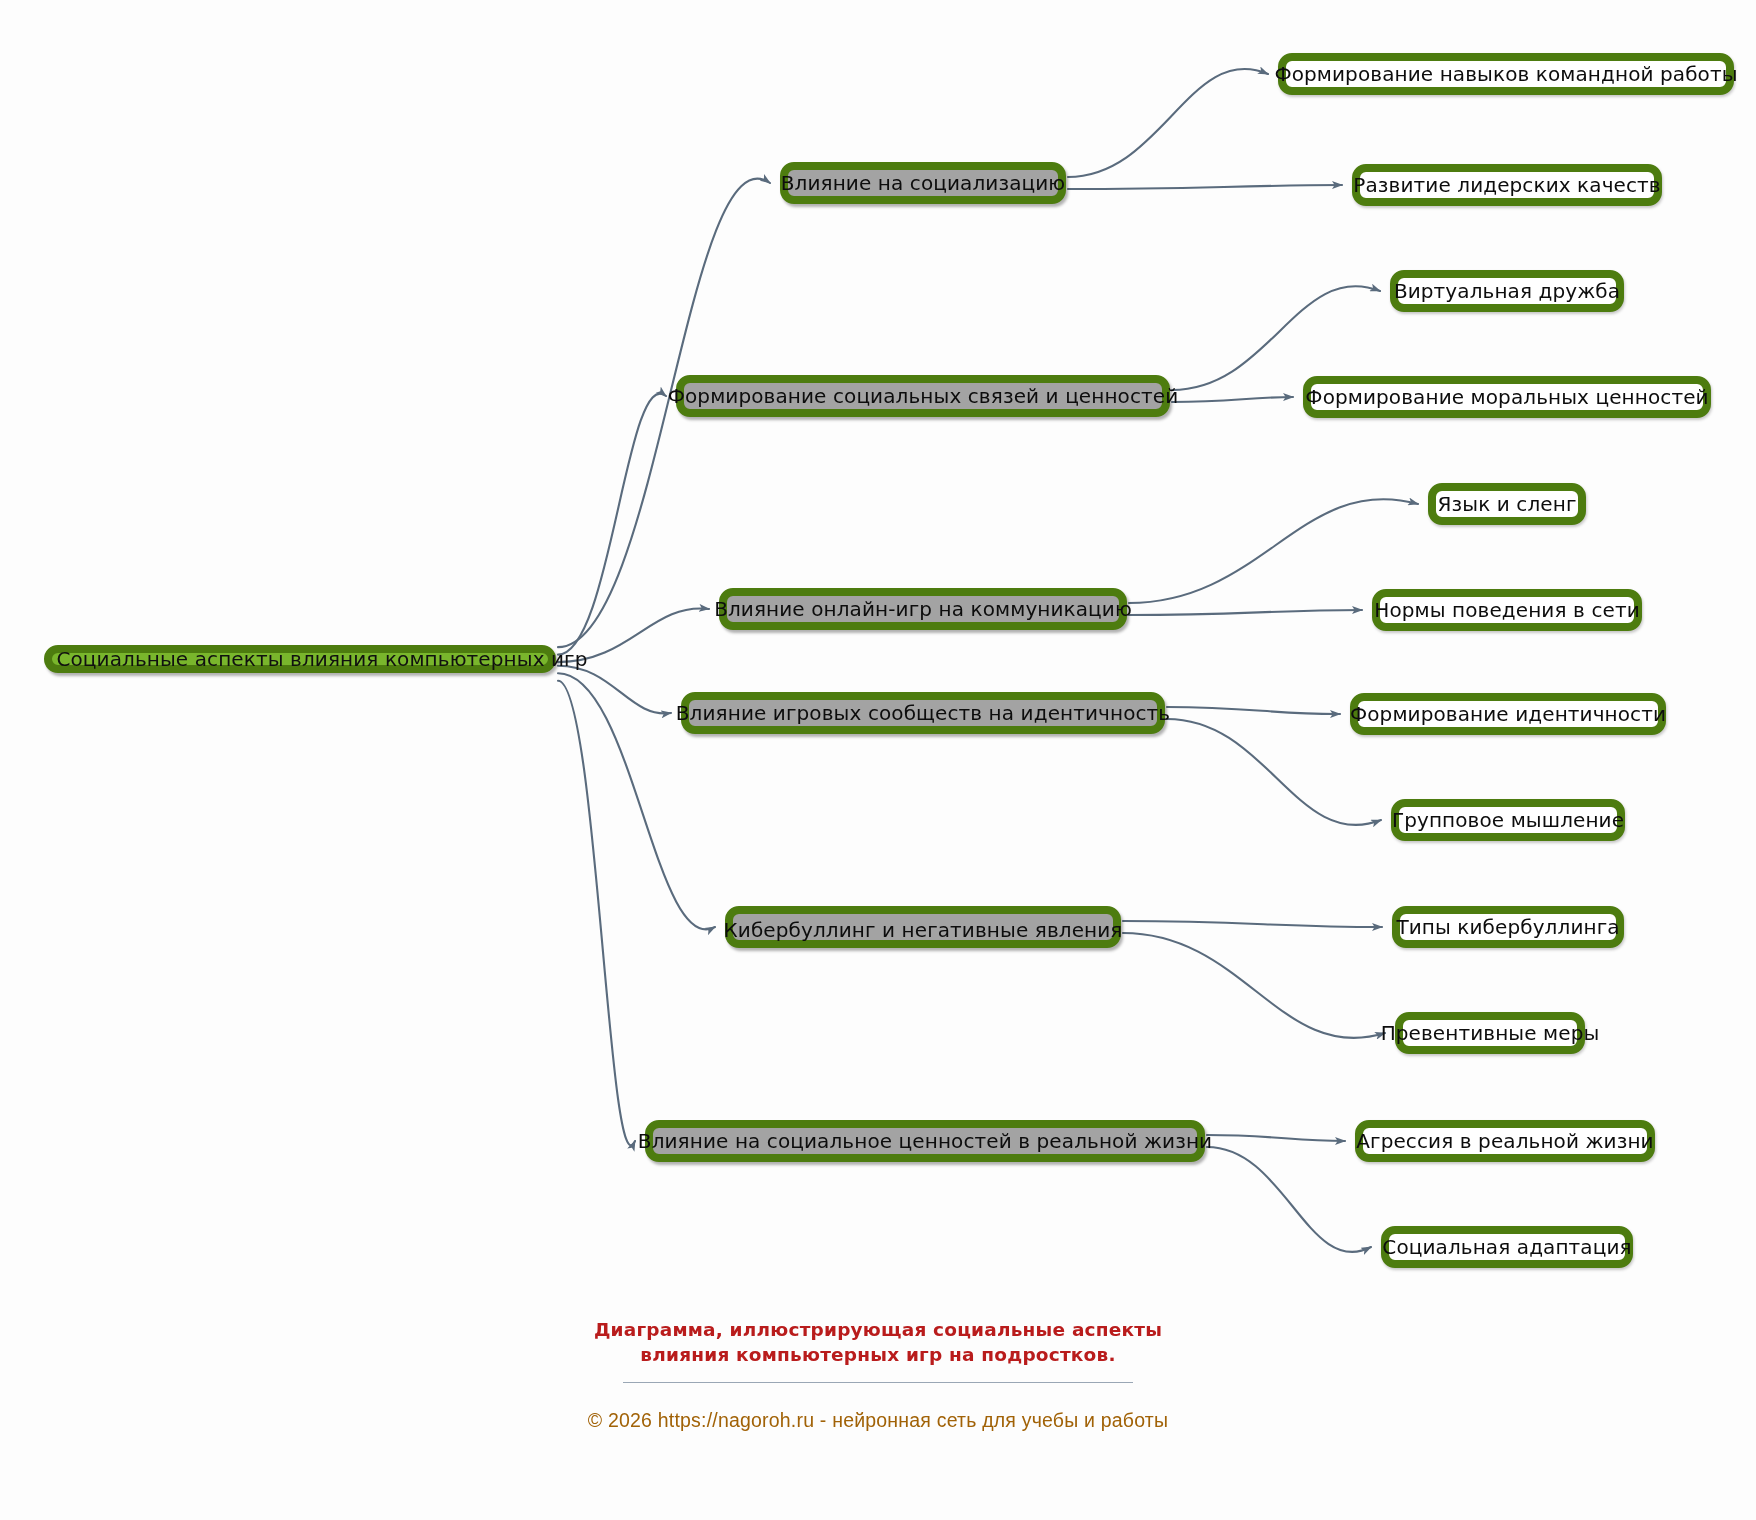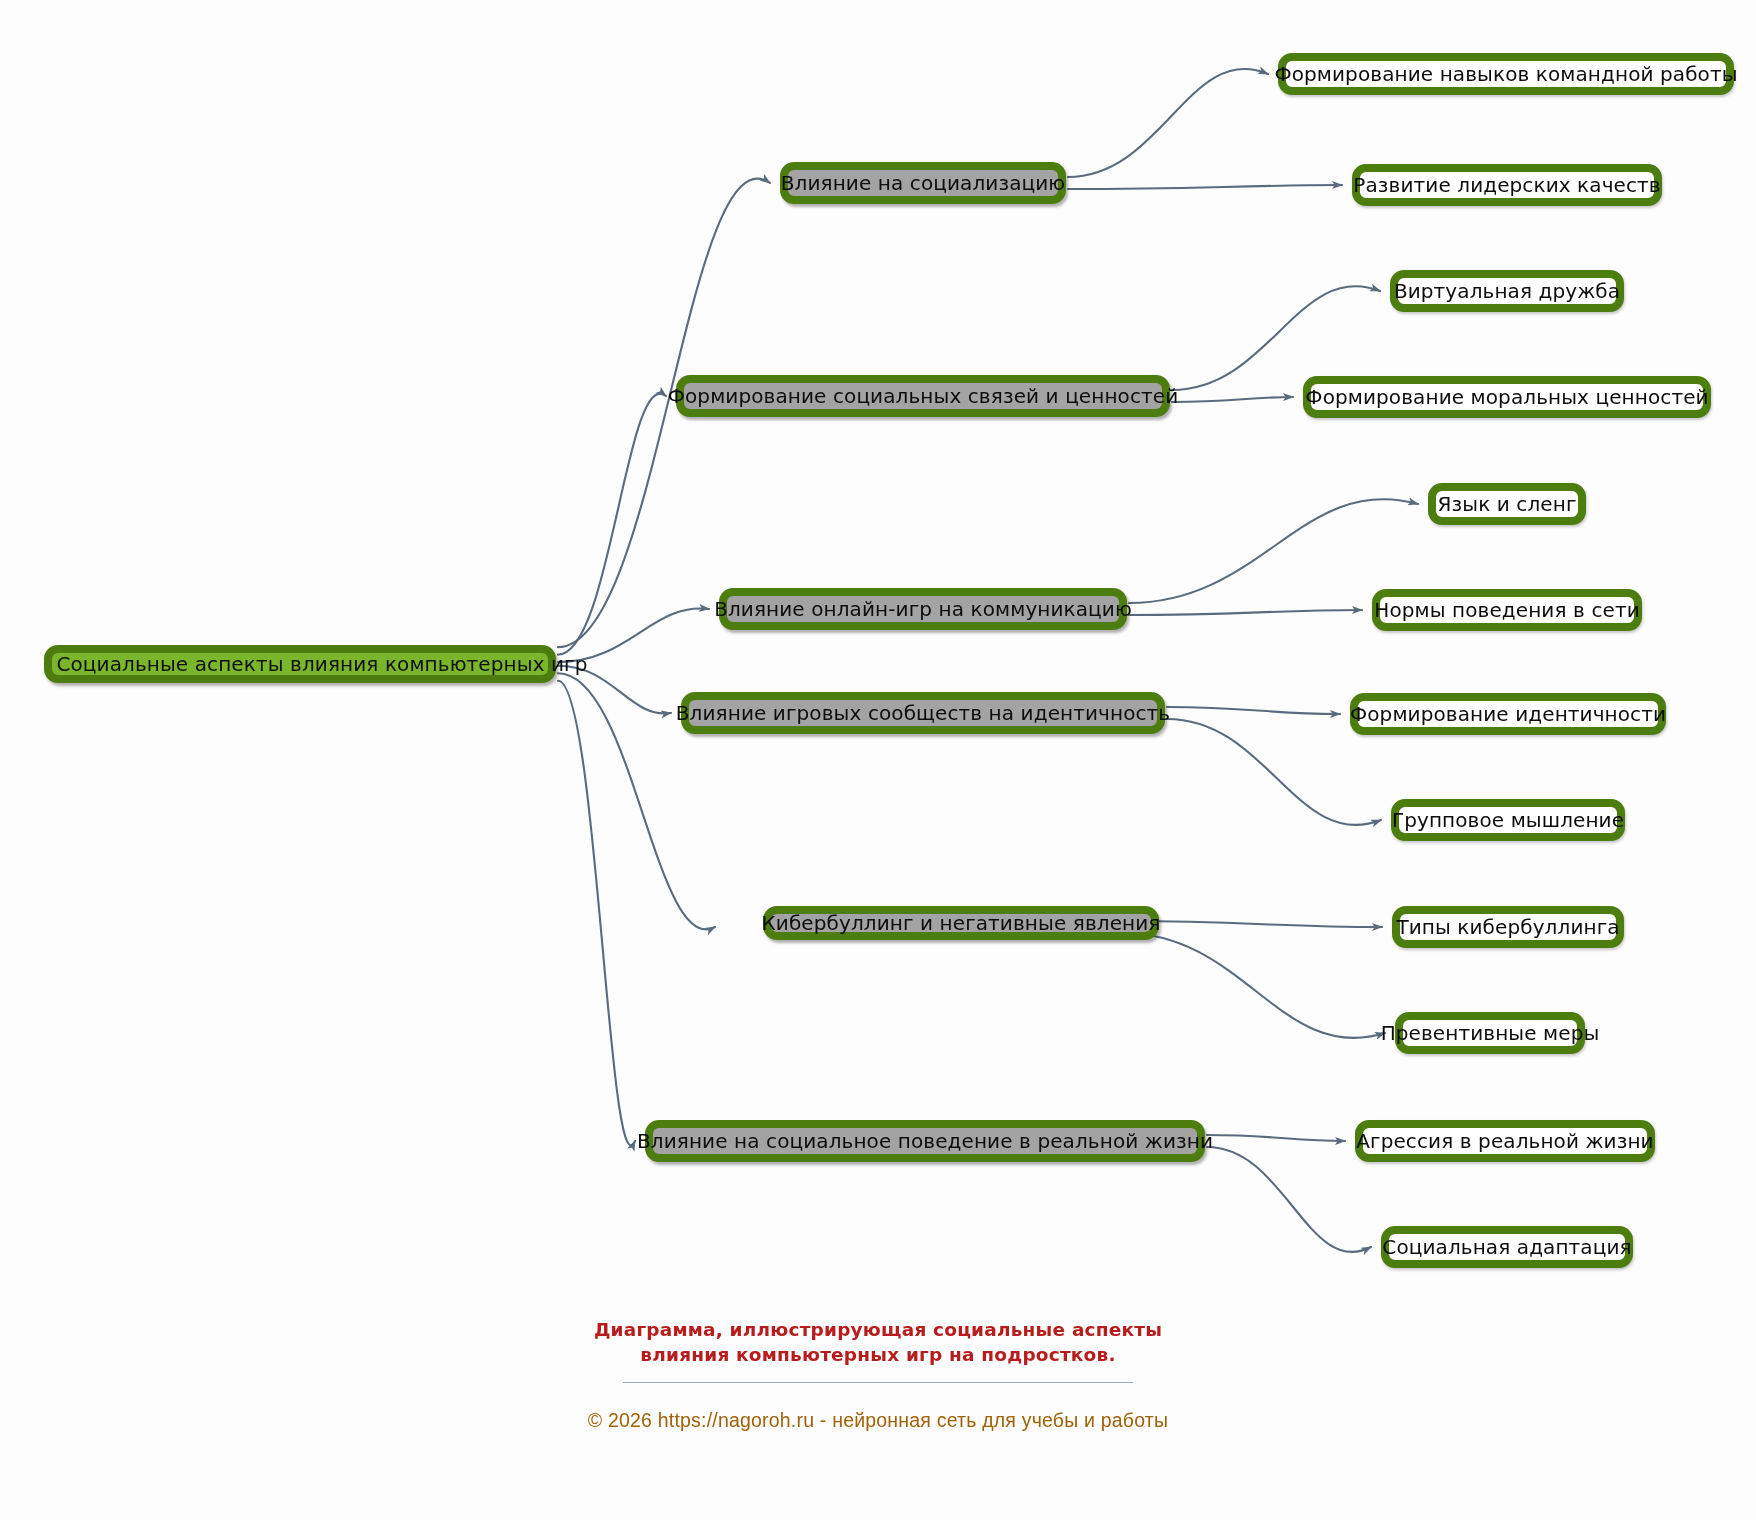--- a/index.html
+++ b/index.html
@@ -118,21 +118,21 @@
         <path d="M 558,673.205 C 633.15,673.205 654.86,958.56 715,927"></path>
         <path d="M 1123,921 C 1244.05,921 1279.02,927 1382,927"></path>
         <path d="M 1123,933 C 1245.4,933 1280.76,1064.8 1385,1033"></path>
         <path d="M 558,680.695 C 597.15,680.695 608.46,1198.24 635,1141"></path>
         <path d="M 1207,1135 C 1273.6,1135 1292.84,1141 1345,1141"></path>
         <path d="M 1207,1147 C 1285.3,1147 1307.92,1278.8 1371,1247"></path>
       </g>
   </svg>
 
   <div id="node-layer">
-      <div class="node-box node-root" style="left: 44px; top: 645px; width: 512px; height: 38px; padding-left: 44px;">
+      <div class="node-box node-root" style="left: 44px; top: 645px; width: 512px; height: 28px; padding-left: 44px;">
         <span class="node-label">Социальные аспекты влияния компьютерных игр</span>
       </div>
       <div class="node-box node-branch" style="left: 780px; top: 162px; width: 286px; height: 42px;">
         <span class="node-label">Влияние на социализацию</span>
       </div>
       <div class="node-box node-leaf" style="left: 1278px; top: 53px; width: 456px; height: 42px;">
         <span class="node-label">Формирование навыков командной работы</span>
       </div>
       <div class="node-box node-leaf" style="left: 1352px; top: 164px; width: 310px; height: 42px;">
         <span class="node-label">Развитие лидерских качеств</span>
@@ -157,31 +157,31 @@
       </div>
       <div class="node-box node-branch" style="left: 681px; top: 692px; width: 484px; height: 42px;">
         <span class="node-label">Влияние игровых сообществ на идентичность</span>
       </div>
       <div class="node-box node-leaf" style="left: 1350px; top: 693px; width: 316px; height: 42px;">
         <span class="node-label">Формирование идентичности</span>
       </div>
       <div class="node-box node-leaf" style="left: 1391px; top: 799px; width: 234px; height: 42px;">
         <span class="node-label">Групповое мышление</span>
       </div>
-      <div class="node-box node-branch" style="left: 763px; top: 906px; width: 396px; height: 34px;">
+      <div class="node-box node-branch" style="left: 725px; top: 906px; width: 396px; height: 42px; align-items: flex-end;">
         <span class="node-label">Кибербуллинг и негативные явления</span>
       </div>
       <div class="node-box node-leaf" style="left: 1392px; top: 906px; width: 232px; height: 42px;">
         <span class="node-label">Типы кибербуллинга</span>
       </div>
       <div class="node-box node-leaf" style="left: 1395px; top: 1012px; width: 190px; height: 42px;">
         <span class="node-label">Превентивные меры</span>
       </div>
       <div class="node-box node-branch" style="left: 645px; top: 1120px; width: 560px; height: 42px;">
-        <span class="node-label">Влияние на социальное поведение в реальной жизни</span>
+        <span class="node-label">Влияние на социальное ценностей в реальной жизни</span>
       </div>
       <div class="node-box node-leaf" style="left: 1355px; top: 1120px; width: 300px; height: 42px;">
         <span class="node-label">Агрессия в реальной жизни</span>
       </div>
       <div class="node-box node-leaf" style="left: 1381px; top: 1226px; width: 252px; height: 42px;">
         <span class="node-label">Социальная адаптация</span>
       </div>
     </div>
 
   <div id="caption-block">

